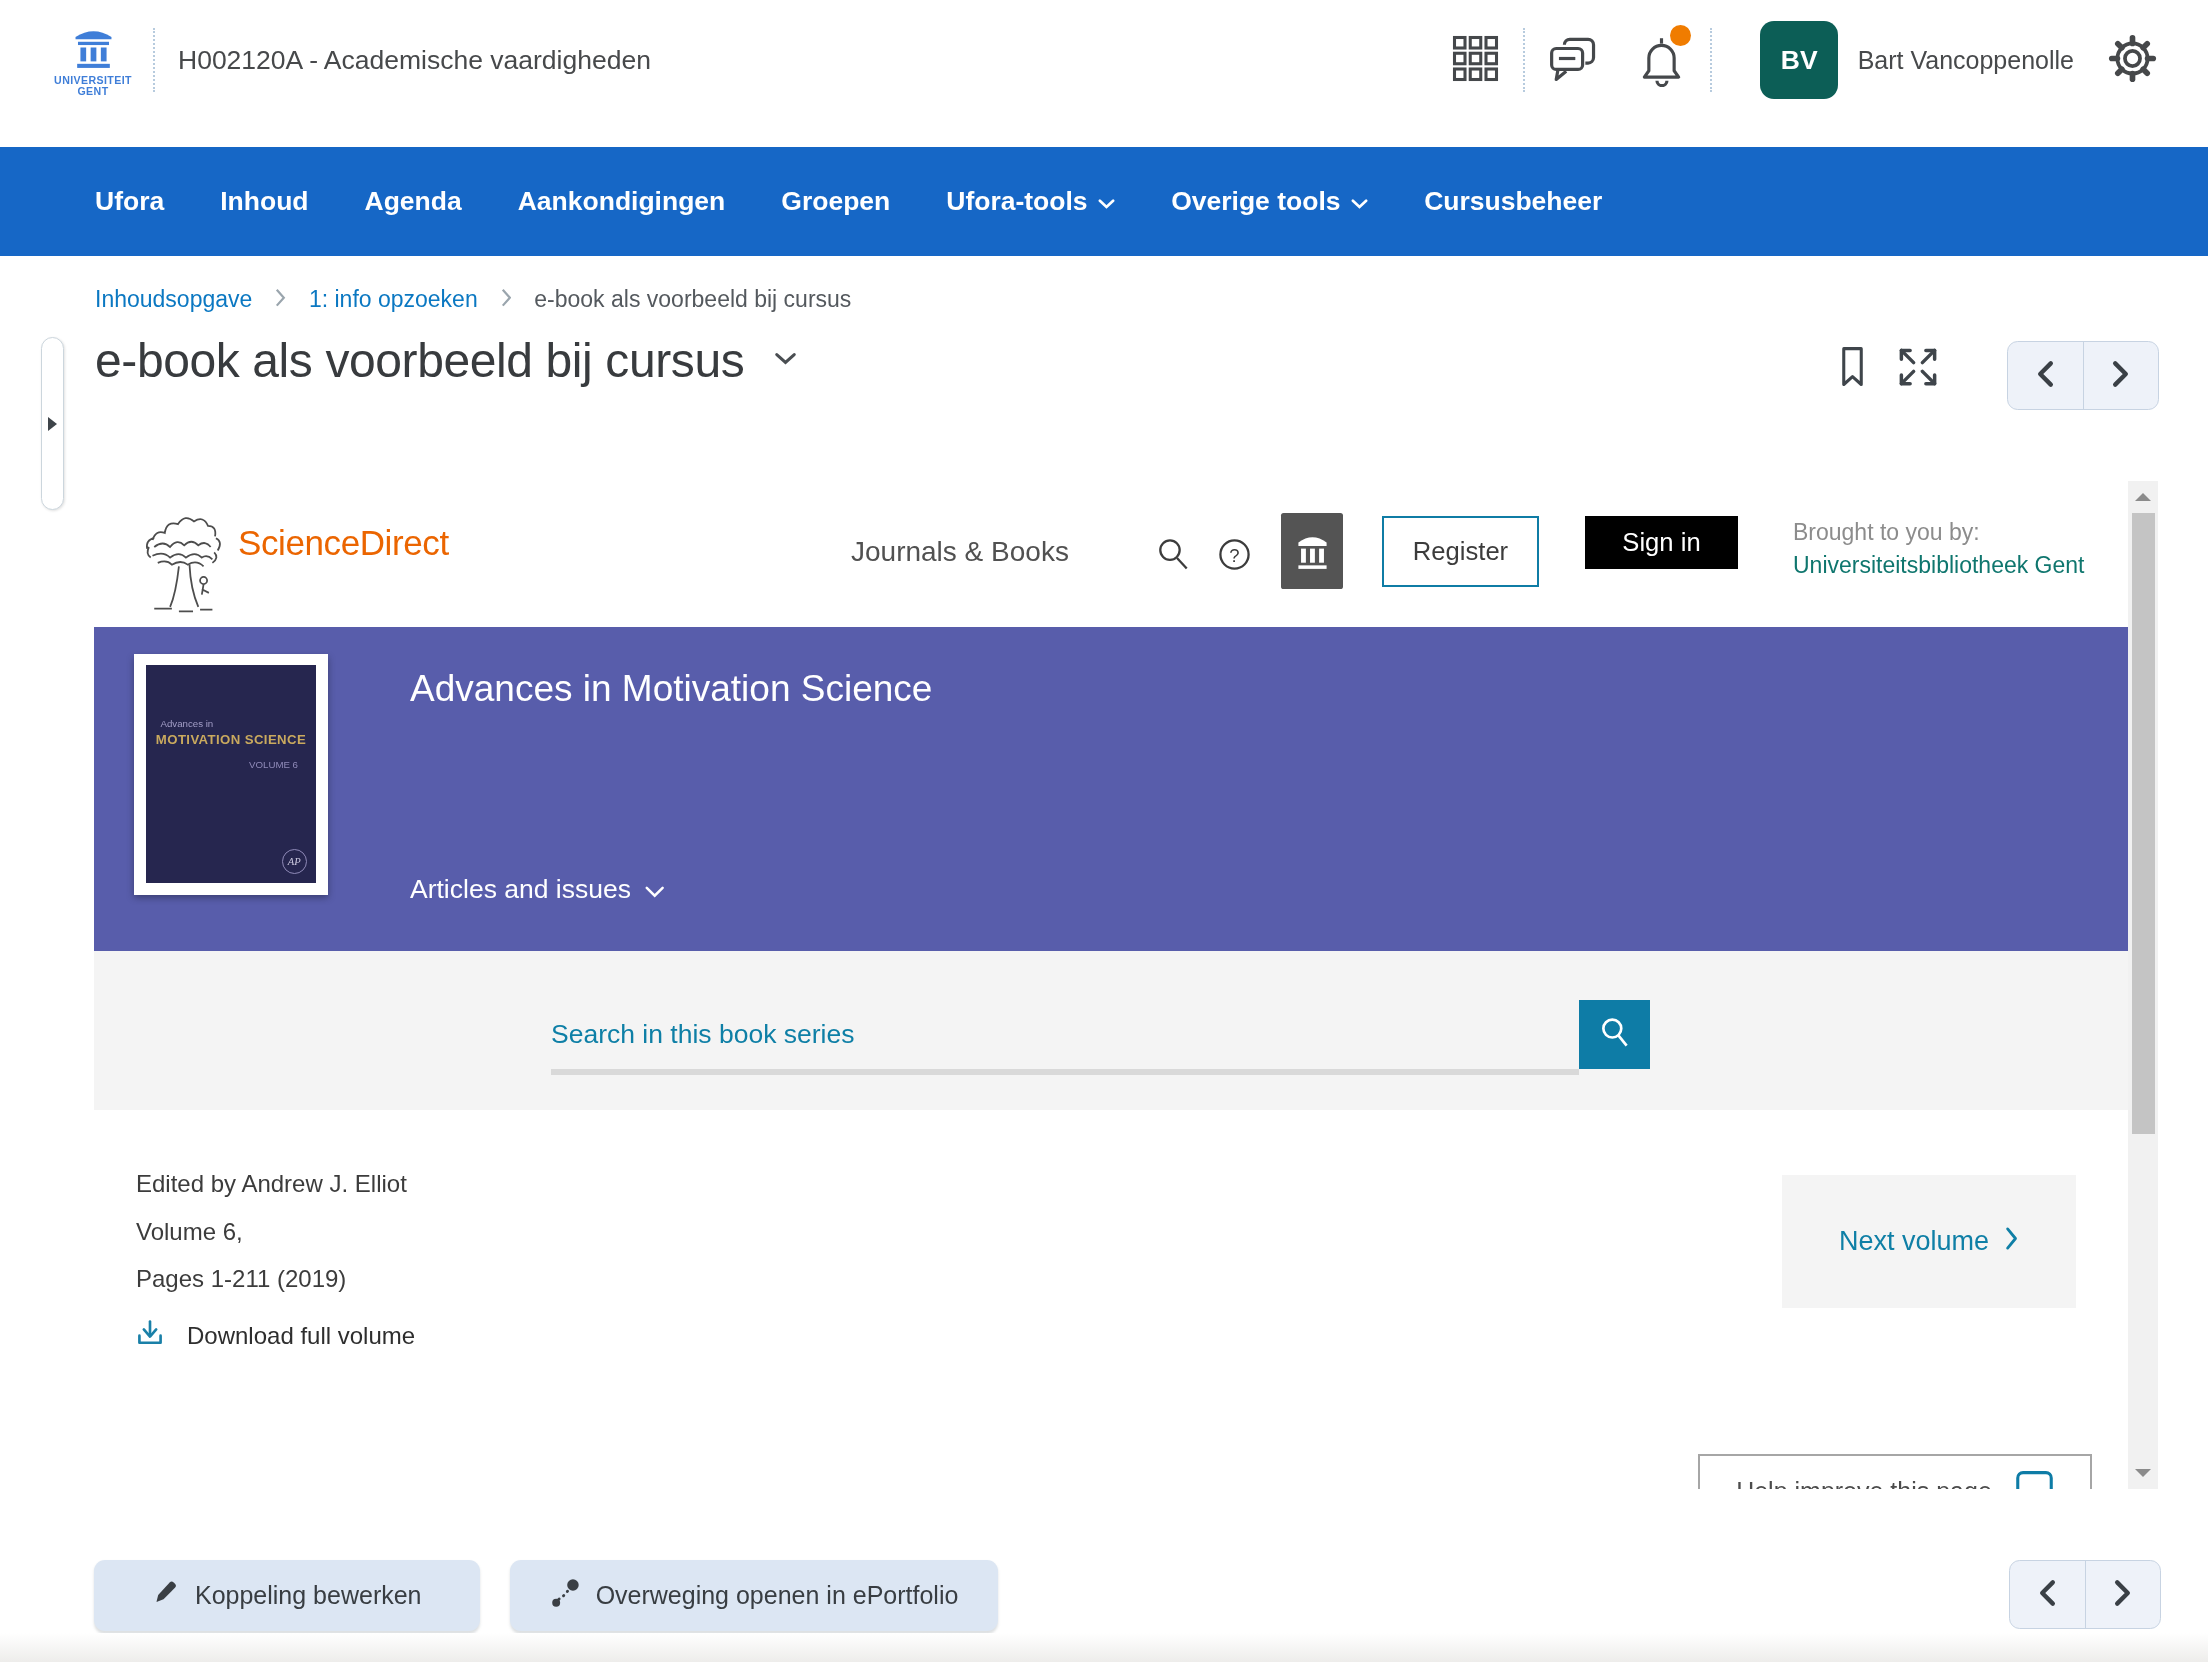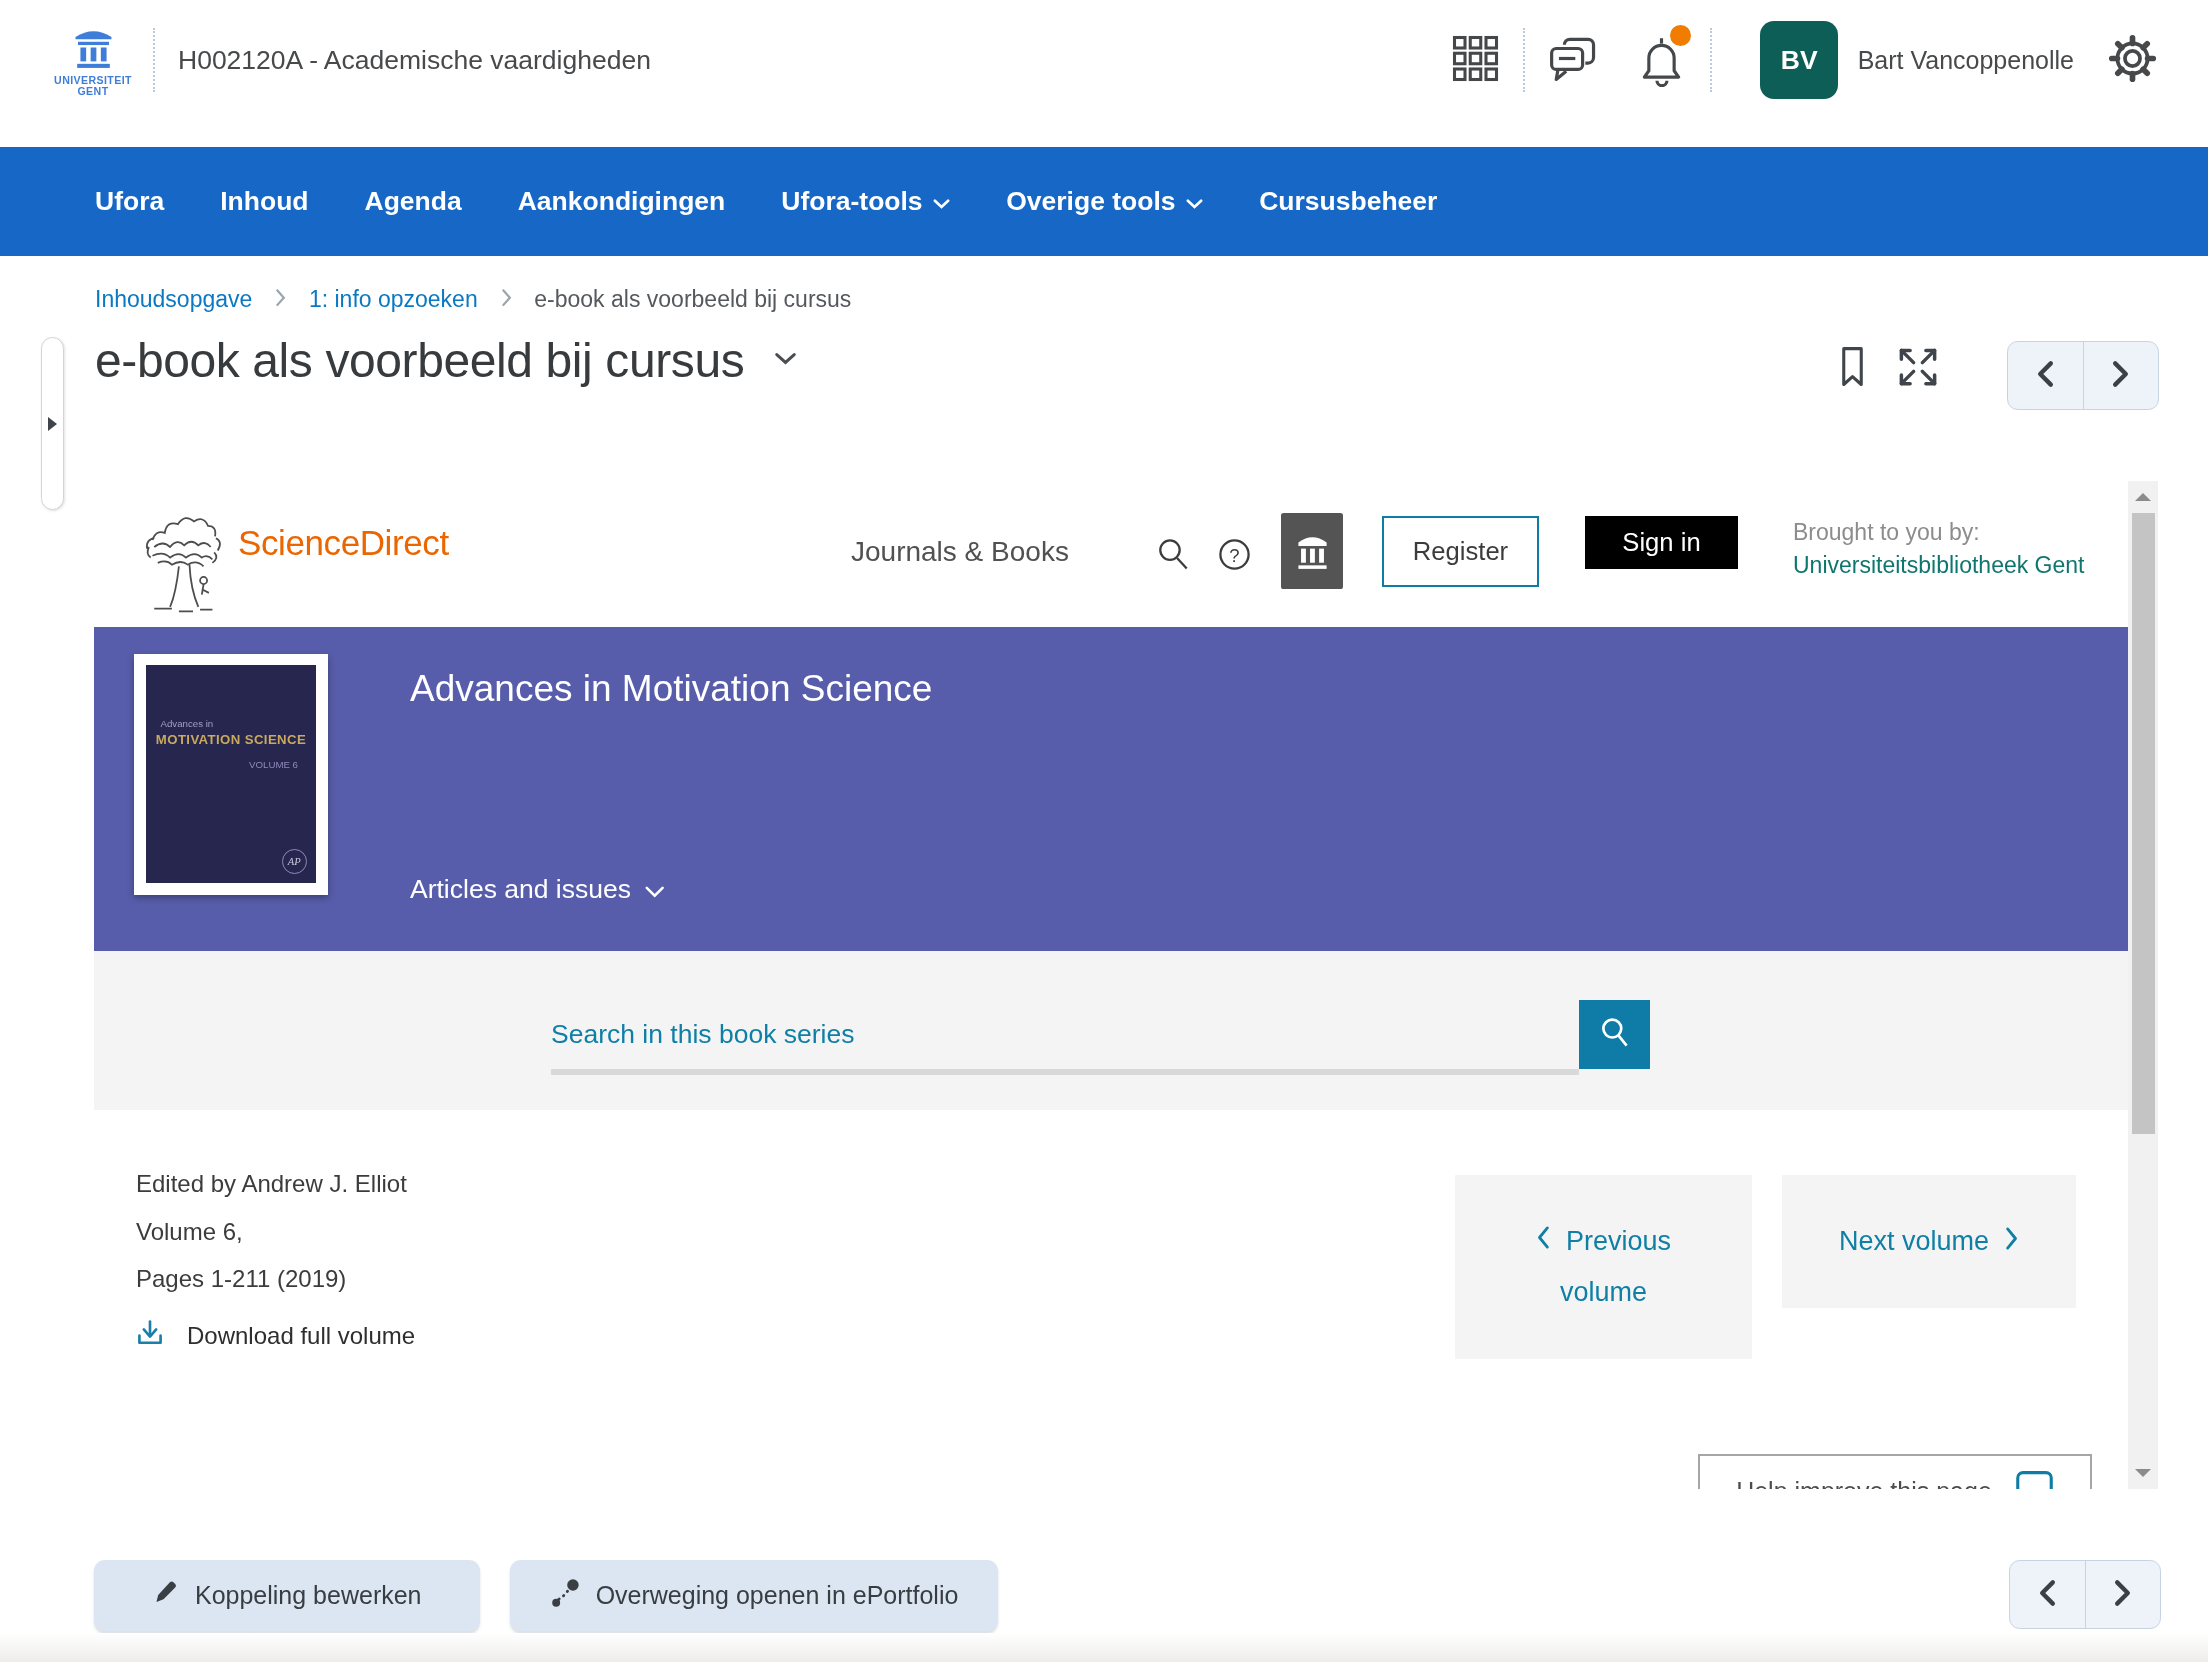--- a/index.html
+++ b/index.html
@@ -185,20 +185,23 @@
         <span>Ufora</span>
       </a>
     <a class="nav-item">
         <span>Inhoud</span>
       </a>
     <a class="nav-item">
         <span>Agenda</span>
       </a>
     <a class="nav-item">
         <span>Aankondigingen</span>
+      </a>
+    <a class="nav-item">
+        <span>Groepen</span>
       </a>
     <a class="nav-item">
         <span>Ufora-tools</span>
       <span><svg width="17" height="10.6" viewBox="0 0 19 12" fill="none" stroke="#fff" stroke-width="3" stroke-linecap="round">
             <polyline points="2,2 9.5,9 17,2"></polyline>
           </svg></span>
       </a>
     <a class="nav-item">
         <span>Overige tools</span>
       <span><svg width="17" height="10.6" viewBox="0 0 19 12" fill="none" stroke="#fff" stroke-width="3" stroke-linecap="round">
@@ -360,29 +363,20 @@
       <div class="vol-line" style="top:155px;">Pages 1-211 (2019)</div>
       <button class="dl-row">
         <span>
           <svg width="30" height="30" viewBox="0 0 34 34" fill="none" stroke="#1a80a8" stroke-width="3" stroke-linecap="round" stroke-linejoin="round">
             <line x1="17" y1="4" x2="17" y2="19"></line>
               <polyline points="10,13 17,21 24,13"></polyline>
               <path d="M5,20 v8 h24 v-8"></path>
           </svg>
         </span>
         <span>Download full volume</span>
-      </button>
-      <button class="vol-nav vol-prev">
-        <span class="l1">
-          <span><svg width="14" height="25" viewBox="0 0 16 28" fill="none" stroke="#0f7fa6" stroke-width="3.2" stroke-linecap="round" stroke-linejoin="round">
-                <polyline points="13,3 4,14 13,25"></polyline>
-              </svg></span>
-          <span>Previous</span>
-        </span>
-        <span>volume</span>
       </button>
       <button class="vol-nav vol-next">
         <span>Next volume</span>
         <span><svg width="14" height="25" viewBox="0 0 16 28" fill="none" stroke="#0f7fa6" stroke-width="3.2" stroke-linecap="round" stroke-linejoin="round">
               <polyline points="3,3 12,14 3,25"></polyline>
             </svg></span>
       </button>
       <div class="help-box">
         <span>Help improve this page</span>
         <span>

